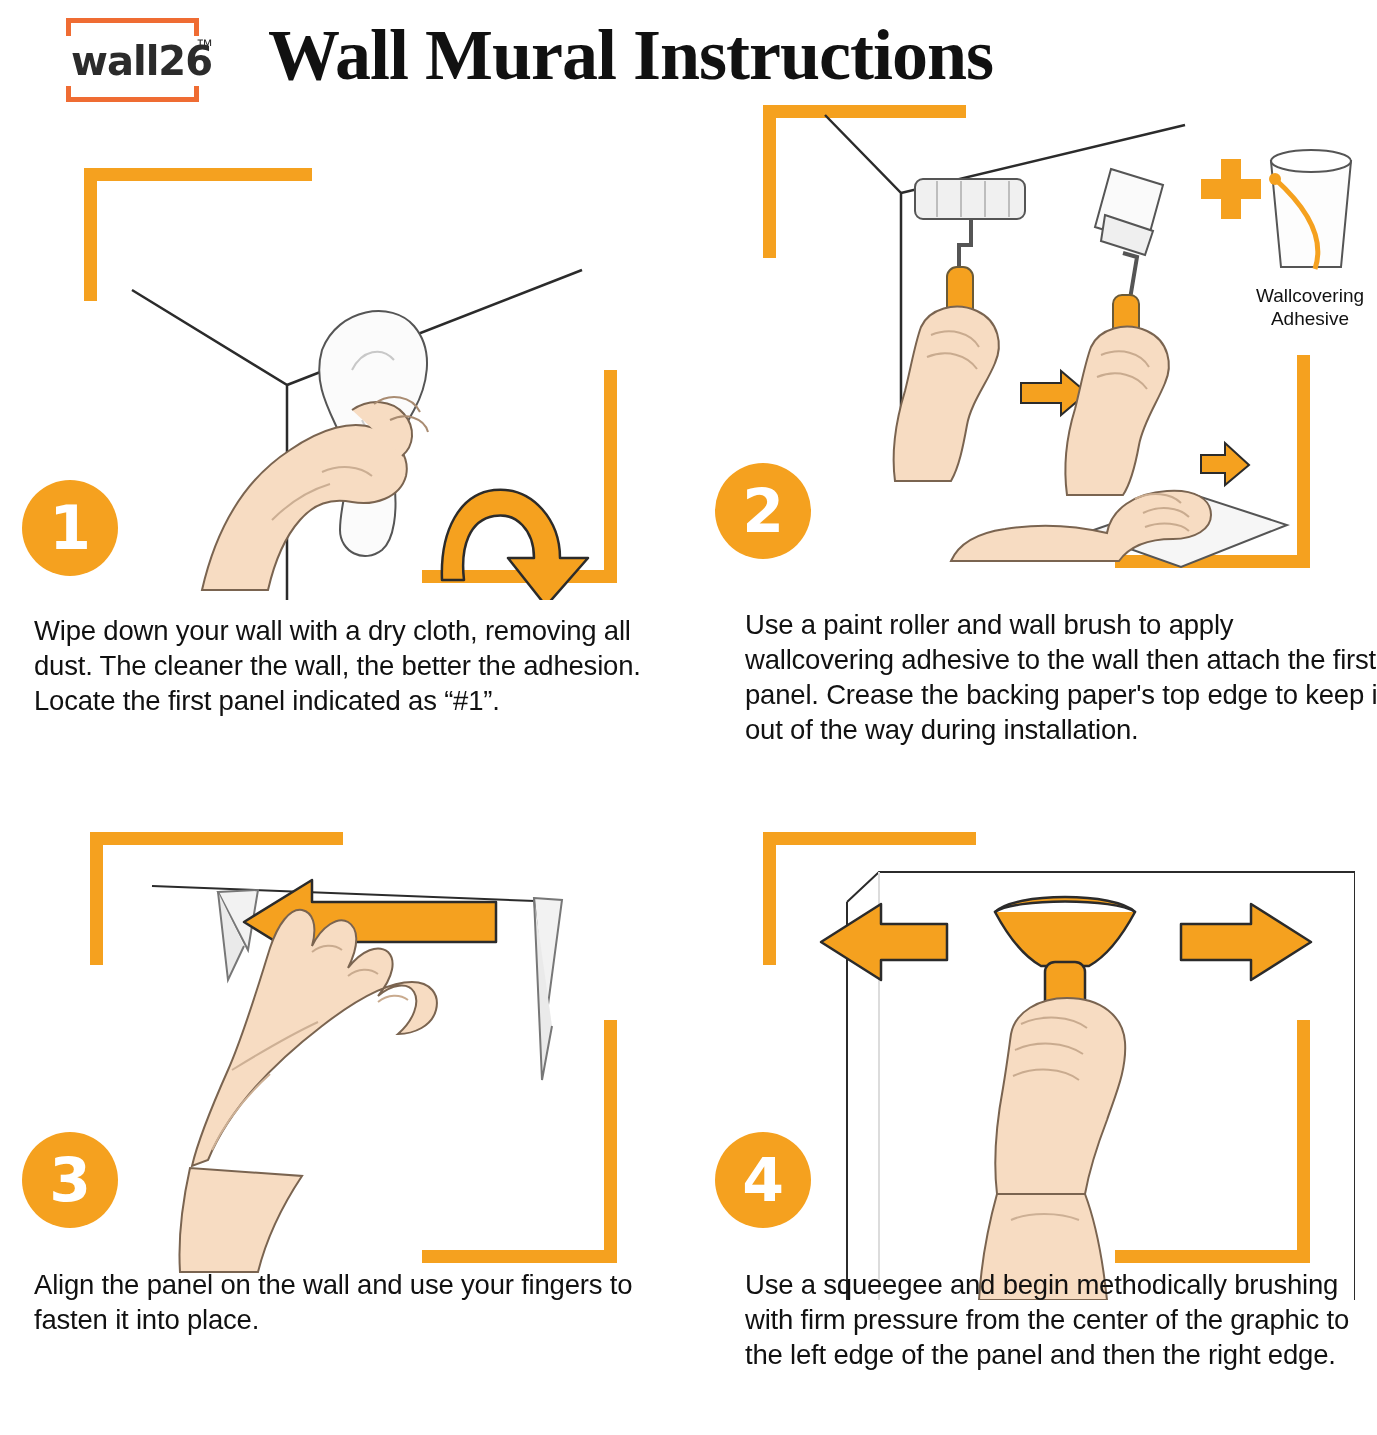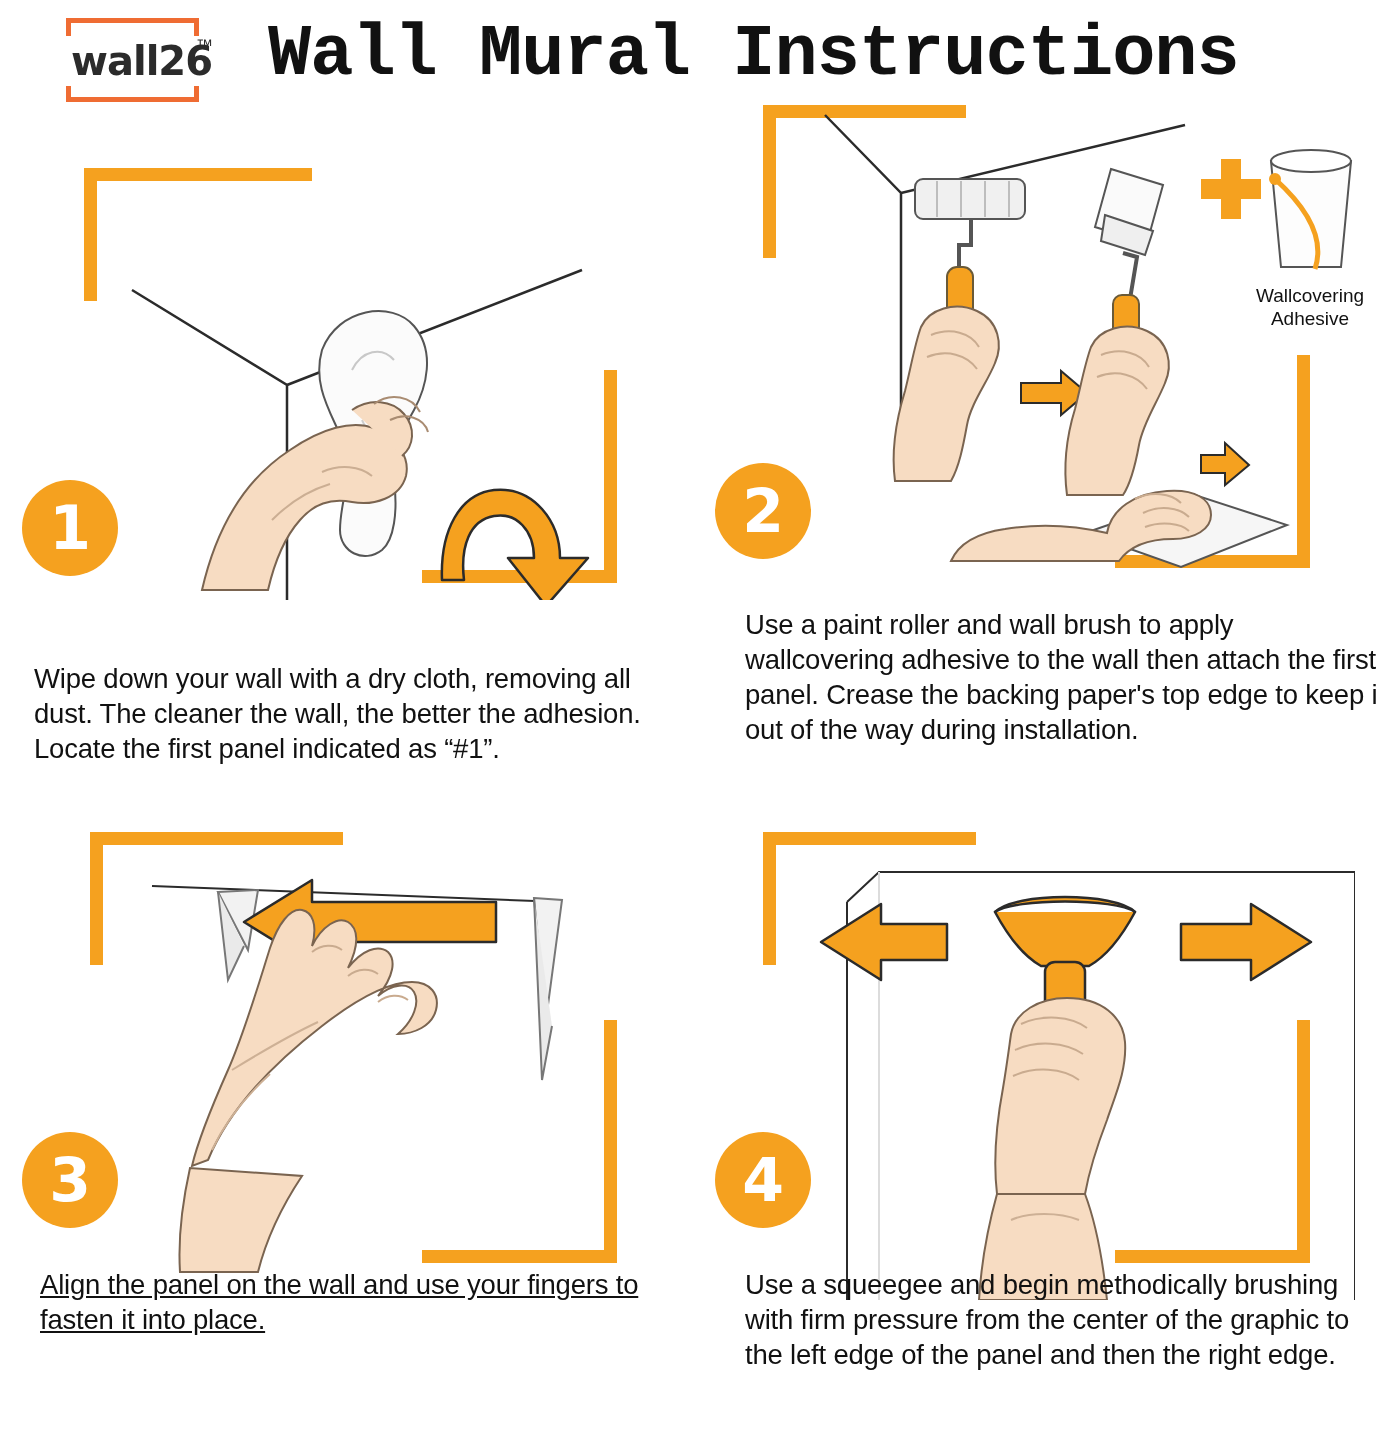--- a/index.html
+++ b/index.html
@@ -64,21 +64,21 @@
   }
   .title {
     position: absolute;
     left: 268px;
     top: 14px;
     font-size: 72px;
     font-weight: bold;
     color: #111111;
     letter-spacing: -1px;
     white-space: nowrap;
-    font-family: Liberation Mono, monospace;
+    font-family: Liberation Serif, serif;
   }
 
   
   .step {
     position: absolute;
     width: 640px;
   }
   .step-1 { left: 22px;  top: 120px; }
   .step-2 { left: 715px; top: 95px; }
   .step-3 { left: 22px;  top: 820px; }
@@ -123,23 +123,23 @@
 
   .caption {
     position: absolute;
     width: 640px;
     font-size: 27.5px;
     line-height: 1.27;
     color: #111111;
     letter-spacing: -0.2px;
     font-family: "Liberation Sans", sans-serif;
   }
-  .cap-1 { left: 34px;  top: 614px; margin-top: 48px; }
+  .cap-1 { left: 34px;  top: 614px; }
   .cap-2 { left: 745px; top: 608px; }
-  .cap-3 { left: 40px;  top: 1268px; text-decoration: underline; }
+  .cap-3 { left: 34px;  top: 1268px; }
   .cap-4 { left: 745px; top: 1268px; }
 
   .adhesive-label {
     position: absolute;
     font-size: 19px;
     line-height: 1.2;
     text-align: center;
     color: #111111;
     width: 150px;
   }

